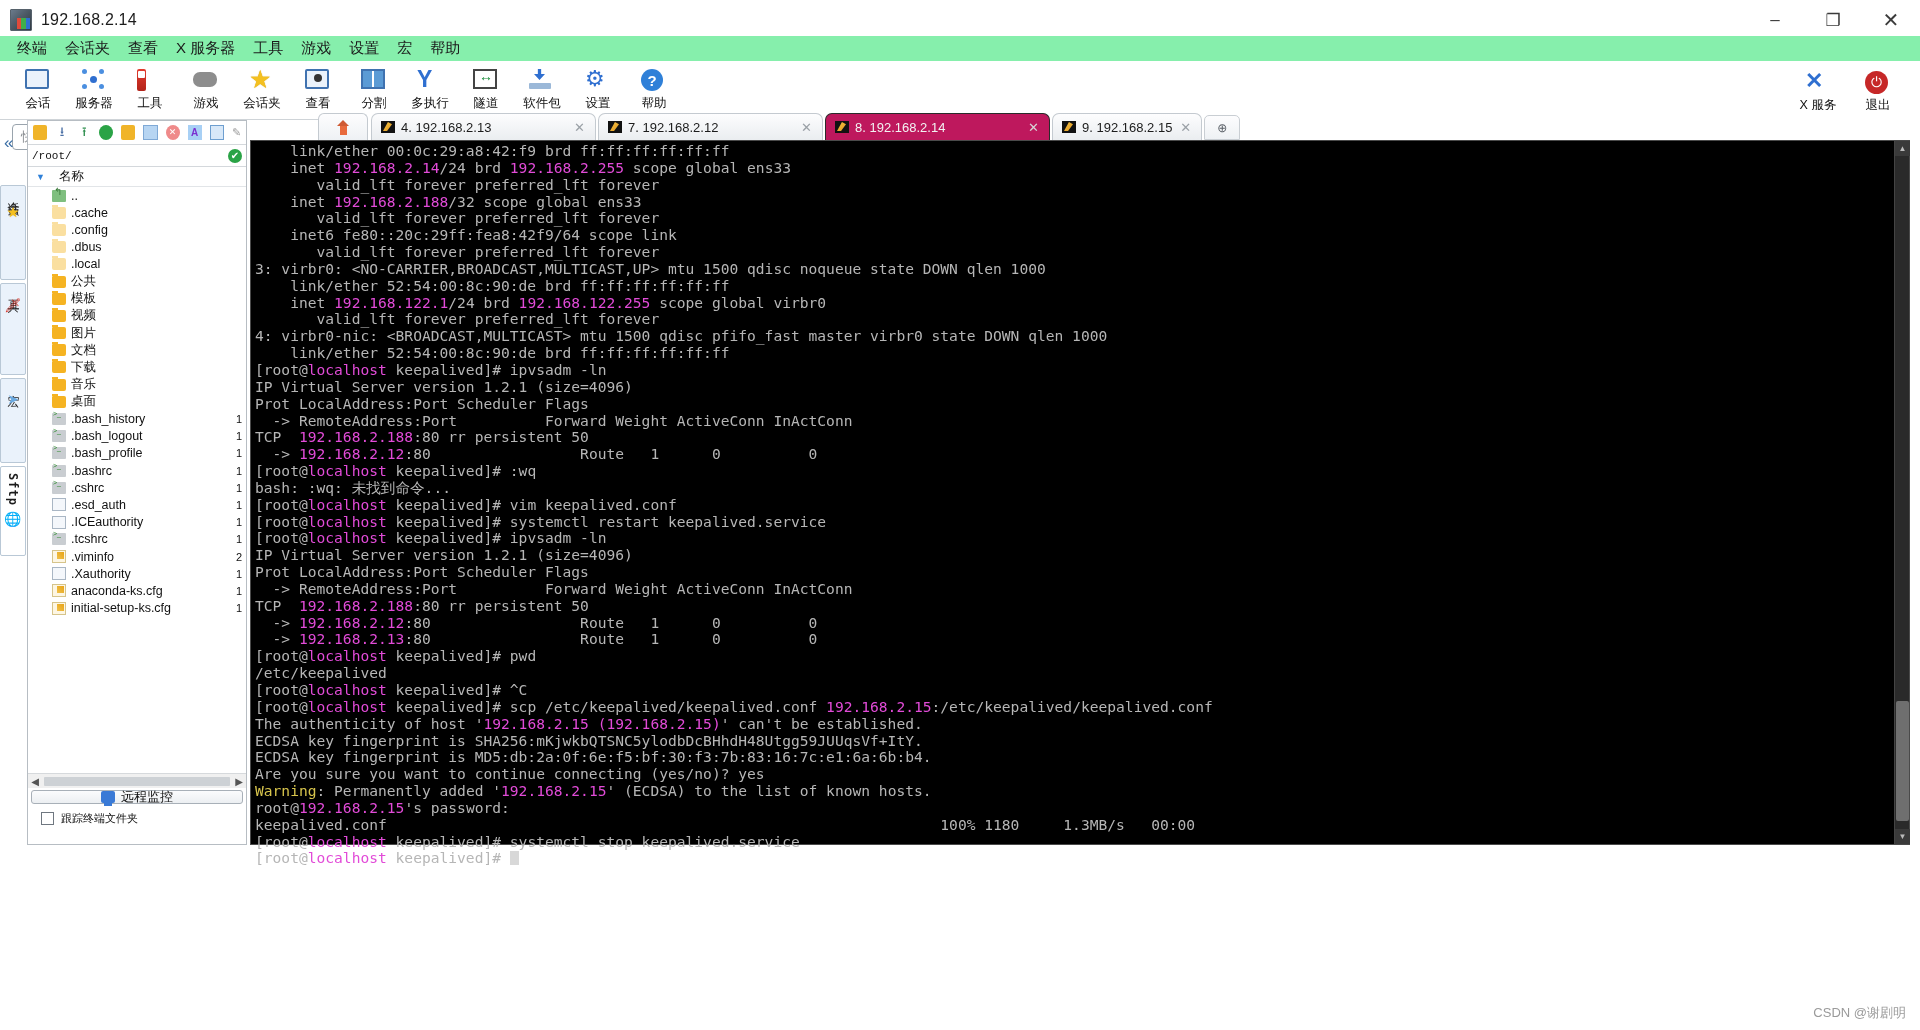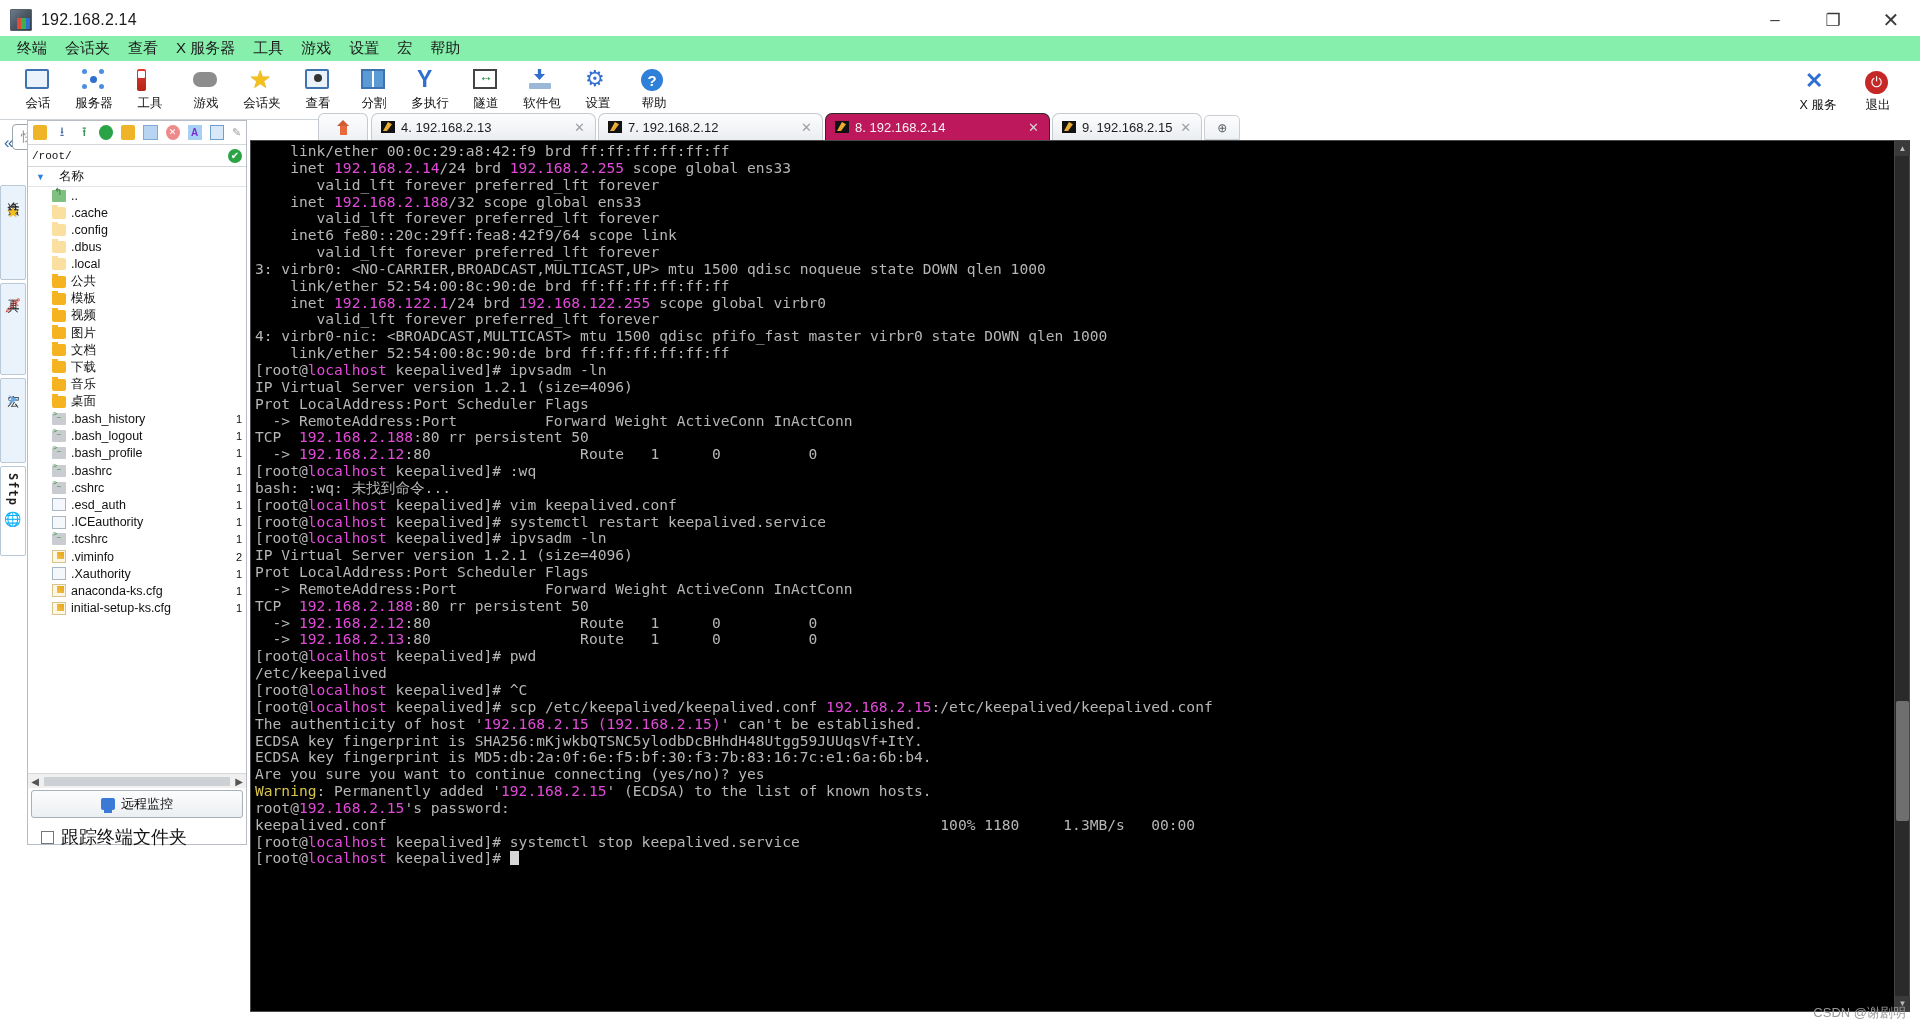--- a/index.html
+++ b/index.html
@@ -129,26 +129,26 @@
   .fico.docy:after{content:"";position:absolute;right:1px;top:1px;width:7px;height:7px;
       background:linear-gradient(45deg,#f0c14b,#e8a317);}
   .fname { flex:1; }
   .fsize { width:16px; text-align:right; padding-right:4px; color:#111; font-size:11px; }
   .sftp-hscroll { position:absolute; left:0; bottom:56px; width:100%; height:15px;
                   background:#f0f0f0; border-top:1px solid #d6d9dc; display:flex;
                   align-items:center; justify-content:space-between; }
   .hs-arrow { width:14px; text-align:center; font-size:10px; color:#555; }
   .hs-bar { flex:1; height:9px; background:#cdd1d5; margin:0 2px; border-radius:1px; }
   .sftp-foot { position:absolute; left:0; bottom:0; width:100%; height:56px; }
-  .remote-btn { margin:2px 3px 0 3px; height:28px; border:1px solid #a8b0b8; border-radius:3px;
+  .remote-btn { margin:2px 3px 0 3px; height:14px; border:1px solid #a8b0b8; border-radius:3px;
                 background:linear-gradient(#fbfcfd,#eceff2); display:flex; align-items:center;
                 justify-content:center; gap:6px; font-size:13px; color:#111; }
   .remote-ico { width:14px; height:12px; background:#3a7ad6; border-radius:2px; position:relative; }
   .remote-ico:after{content:"";position:absolute;left:3px;bottom:-3px;width:8px;height:3px;background:#3a7ad6;}
-  .track-row { display:flex; align-items:center; gap:7px; padding-left:13px; margin-top:7px; font-size:18px; color:#111; }
+  .track-row { display:flex; align-items:center; gap:7px; padding-left:13px; margin-top:7px; font-size:11px; color:#111; }
   .chk { width:13px; height:13px; border:1px solid #6f7780; background:#fff; }
 
   
   .tabbar { position:absolute; left:318px; top:110px; width:1602px; height:30px; background:#ffffff; }
   .tabs-wrap { position:absolute; left:0; top:0; display:flex; align-items:flex-end; height:30px; }
   .home-tab {
     width:50px; height:27px; border:1px solid #c4cad0; border-bottom:none;
     border-radius:6px 6px 0 0; background:linear-gradient(#fdfdfe,#eef1f4);
     display:flex; align-items:center; justify-content:center; margin-right:3px;
   }
@@ -170,21 +170,21 @@
   .tab .tclose { font-size:13px; color:#9aa0a6; margin-left:8px; }
   .tab.active .tclose { color:#d6d6d6; }
   .tab.short { min-width:145px; }
   .tab-plus {
     width:36px; height:25px; border:1px solid #c9ced3; border-radius:5px 5px 0 0;
     background:linear-gradient(#fdfdfe,#eef1f4); display:flex; align-items:center;
     justify-content:center; color:#5b6168; font-size:12px;
   }
 
   
-  .term-wrap { position:absolute; left:250px; top:140px; width:1660px; height:872px;
+  .term-wrap { position:absolute; left:250px; top:140px; width:1660px; height:705px;
                background:#000; border:1px solid #4a4a4a; }
   .term { position:absolute; left:4px; top:2px; right:16px; top:2px;
           font-family:"DejaVu Sans Mono","Liberation Mono", monospace;
           font-size:14.6px; line-height:16.85px; color:#d8d8d8; white-space:pre; }
   .term .m { color:#e24bd8; }
   .term .y { color:#d7c44c; }
   .term .g { color:#b6b6b6; }
   .cursor { display:inline-block; width:9px; height:14px; background:#d8d8d8; vertical-align:-2px; }
 
   .term-scroll { position:absolute; right:0; top:0; width:15px; height:100%;

